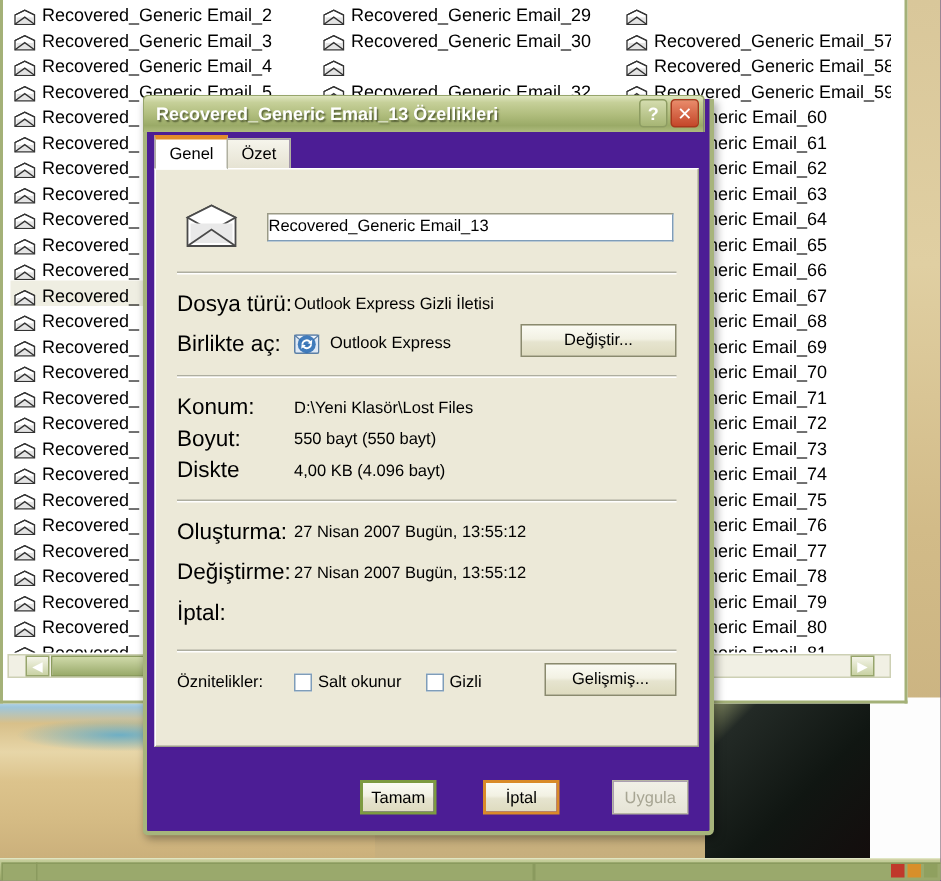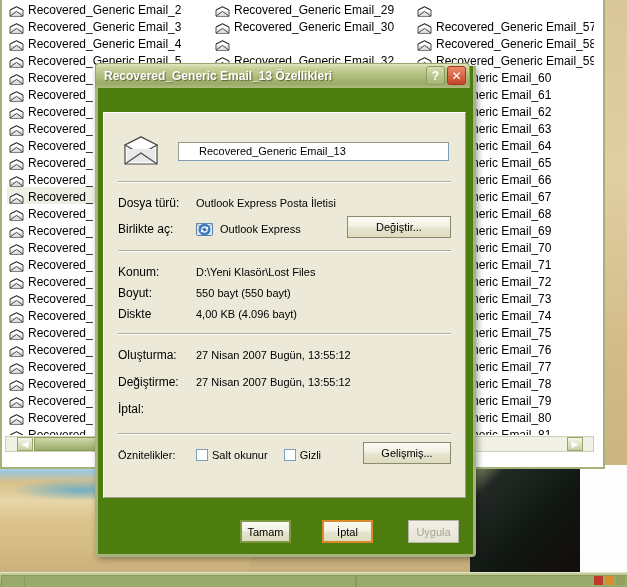--- a/index.html
+++ b/index.html
@@ -51,21 +51,21 @@
   #hsb-left{left:11px;} #hsb-right{left:561px;}
   #hsb-thumb{position:absolute;left:28px;top:0px;width:190px;height:14px;
      background:linear-gradient(180deg,#cfd9a9,#9aab6b);border:1px solid #8c9c5e;box-sizing:border-box;}
   #hsb-thumb .grip{position:absolute;right:8px;top:3px;width:8px;height:8px;
      background:repeating-linear-gradient(90deg,#f2f4e4 0 1px,transparent 1px 3px);}
   
   #leftstrip{position:absolute;left:0;top:-14px;width:3px;height:481px;background:#aab77f;}
   
   #dlg{position:absolute;left:95px;top:66px;width:375px;height:488px;
     border:3px solid #a7b47c;border-top:none;border-radius:0 0 4px 4px;
-    background:#4d7c0f;box-shadow:2px 2px 6px rgba(0,0,0,.35);}
+    background:#4c1d95;box-shadow:2px 2px 6px rgba(0,0,0,.35);}
   #titlebar{position:absolute;left:-3px;top:-3px;width:375px;height:25px;
     background:linear-gradient(180deg,#dfe6c0 0%,#c6d099 18%,#b0bd7d 52%,#9aaa67 82%,#aebb7e 100%);
     border:1px solid #97a56c;border-bottom:none;border-radius:4px 4px 0 0;box-sizing:border-box;
     display:flex;align-items:center;}
   #title-text{margin-left:8px;font-size:12px;font-weight:bold;color:#fff;
     text-shadow:1px 1px 1px rgba(80,90,50,.9);white-space:nowrap;}
   #titlebtns{position:absolute;right:3px;top:2px;display:flex;gap:2px;}
   .tbtn{width:19px;height:19px;border-radius:3px;border:1px solid #8d9c62;
     display:flex;align-items:center;justify-content:center;font-size:12px;font-weight:bold;color:#fff;
     box-sizing:border-box;}
@@ -81,24 +81,24 @@
   #tab-genel{left:0;} #tab-ozet{left:48px;}
   
   #panel{position:absolute;left:5px;top:46px;width:363px;height:386px;background:#ece9d8;
     border:1px solid #fff;border-right-color:#9d9d8b;border-bottom-color:#9d9d8b;box-sizing:border-box;}
   #panel-inner{position:absolute;left:0;top:0;right:0;bottom:0;padding:12px 14px;box-sizing:border-box;}
   .row{display:flex;align-items:center;}
   #namerow{margin-top:6px;margin-bottom:10px;}
   #bigicon{width:46px;height:40px;flex:0 0 46px;display:flex;align-items:center;justify-content:center;}
   #nameinput{flex:1;height:19px;margin-left:14px;margin-right:2px;box-sizing:border-box;
     border:1px solid #7f9db9;border-top-color:#9a9a86;border-left-color:#9a9a86;
-    background:#fff;font-size:11px;padding:2px 20px;font-family:"Liberation Sans",sans-serif;}
+    background:#fff;font-size:11px;padding:2px 0;font-family:"Liberation Sans",sans-serif;}
   hr.sep{border:none;border-top:1px solid #aeaea0;border-bottom:1px solid #fff;margin:9px 0 9px 0;}
   .fld{display:flex;align-items:center;height:21px;}
-  .fld .lbl{width:78px;flex:0 0 78px;font-size:12px;}
+  .fld .lbl{width:78px;flex:0 0 78px;font-size:15px;}
   .fld .val{font-size:11px;}
   .btn{box-sizing:border-box;height:22px;padding:0 10px;font-size:11px;
     background:linear-gradient(180deg,#fbfbf4 0%,#f2f1e3 45%,#e6e4cf 55%,#dedbbf 100%);
     border:1px solid #8a8a6e;display:inline-flex;align-items:center;justify-content:center;
     font-family:"Liberation Sans",sans-serif;color:#000;}
   .btn.def{border:2px solid #7d9a41;}
   .btn.hot{border:2px solid #d98a29;}
   .btn.disabled{color:#a7a593;border-color:#b6b5a3;
     background:linear-gradient(180deg,#f1f0e6,#e6e4d6);text-align:right;}
   #btn-degistir{position:absolute;right:0;top:-1px;width:104px;}
@@ -758,41 +758,45 @@
 <div id="dlg">
 
   <div id="titlebar">
     <span id="title-text">Recovered_Generic Email_13 Özellikleri</span>
     <div id="titlebtns">
       <div class="tbtn" id="btn-help">?</div>
       <div class="tbtn" id="btn-close">✕</div>
     </div>
   </div>
 
+  <div id="tabstrip">
+    <div class="tab active" id="tab-genel">Genel</div>
+    <div class="tab" id="tab-ozet">Özet</div>
+  </div>
 
   <div id="panel">
     <div id="panel-inner">
 
       <div class="row" id="namerow">
         <div id="bigicon">
           <svg width="40" height="32" viewBox="0 0 40 32" aria-hidden="true">
             <polygon points="4,10 20,2 36,10 36,29 4,29" fill="#ffffff" stroke="#4a4a4a" stroke-width="1.2"></polygon>
             <polygon points="4,10 20,2 36,10 20,19" fill="#ffffff" stroke="#4a4a4a" stroke-width="1.2"></polygon>
             <rect x="6" y="14" width="28" height="13" fill="#e9e9e9" stroke="none"></rect>
             <polyline points="4,29 20,18 36,29" fill="none" stroke="#4a4a4a" stroke-width="1.2"></polyline>
           </svg>
         </div>
         <input id="nameinput" readonly="" value="Recovered_Generic Email_13" style="">
       </div>
 
       <hr class="sep">
 
       <div class="fld" style="margin-top:2px;">
         <span class="lbl">Dosya türü:</span>
-        <span class="val">Outlook Express Posta İletisi</span>
+        <span class="val">Outlook Express Gizli İletisi</span>
       </div>
 
       <div class="fld" style="position:relative;margin-top:4px;height:24px;">
         <span class="lbl">Birlikte aç:</span>
         <span id="oe-icon">
           <svg width="17" height="17" viewBox="0 0 17 17" aria-hidden="true">
             <rect x="0.5" y="2.5" width="16" height="12" rx="1" fill="#dfe9f5" stroke="#5b7fa6"></rect>
             <polygon points="0.5,2.5 8.5,9.5 16.5,2.5" fill="#eef4fb" stroke="#5b7fa6" stroke-width=".8"></polygon>
             <circle cx="8.5" cy="8.5" r="6" fill="#2f6fb5" opacity=".9"></circle>
             <path d="M5 8.5a3.5 3.5 0 0 1 6-2.2l1.2-.8-.3 3-2.8-.6 1-.7A2.4 2.4 0 0 0 6.1 8.5z" fill="#fff"></path>

